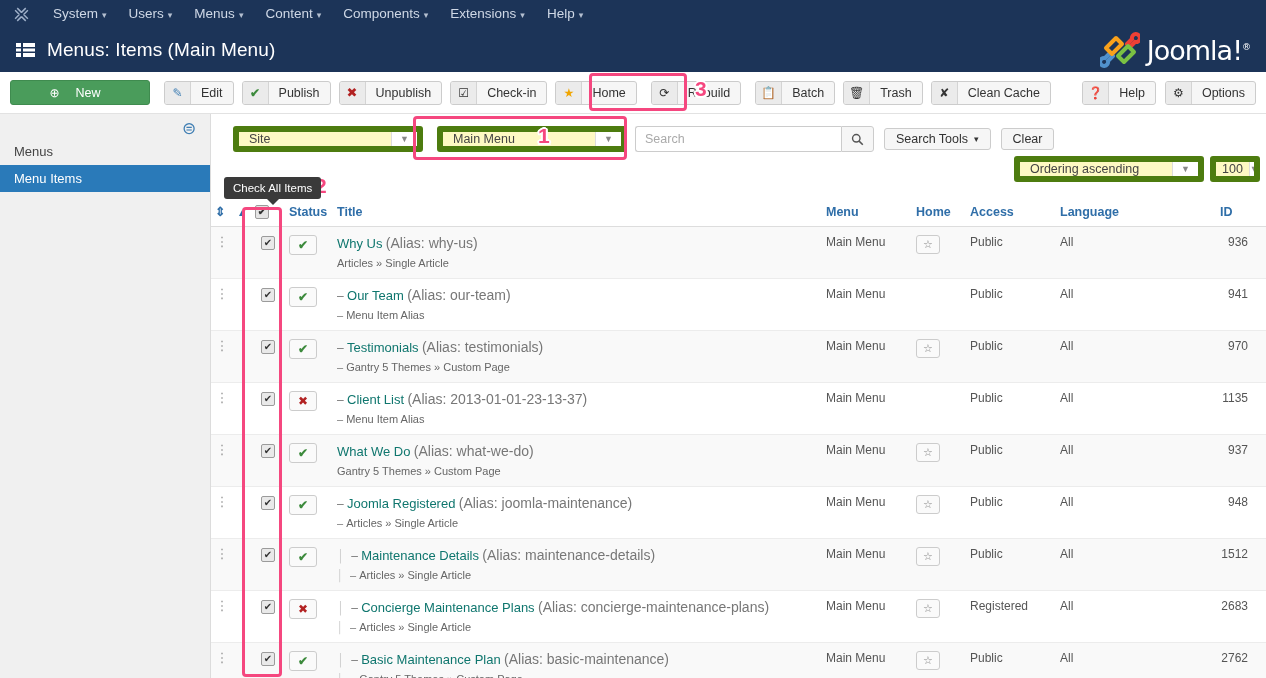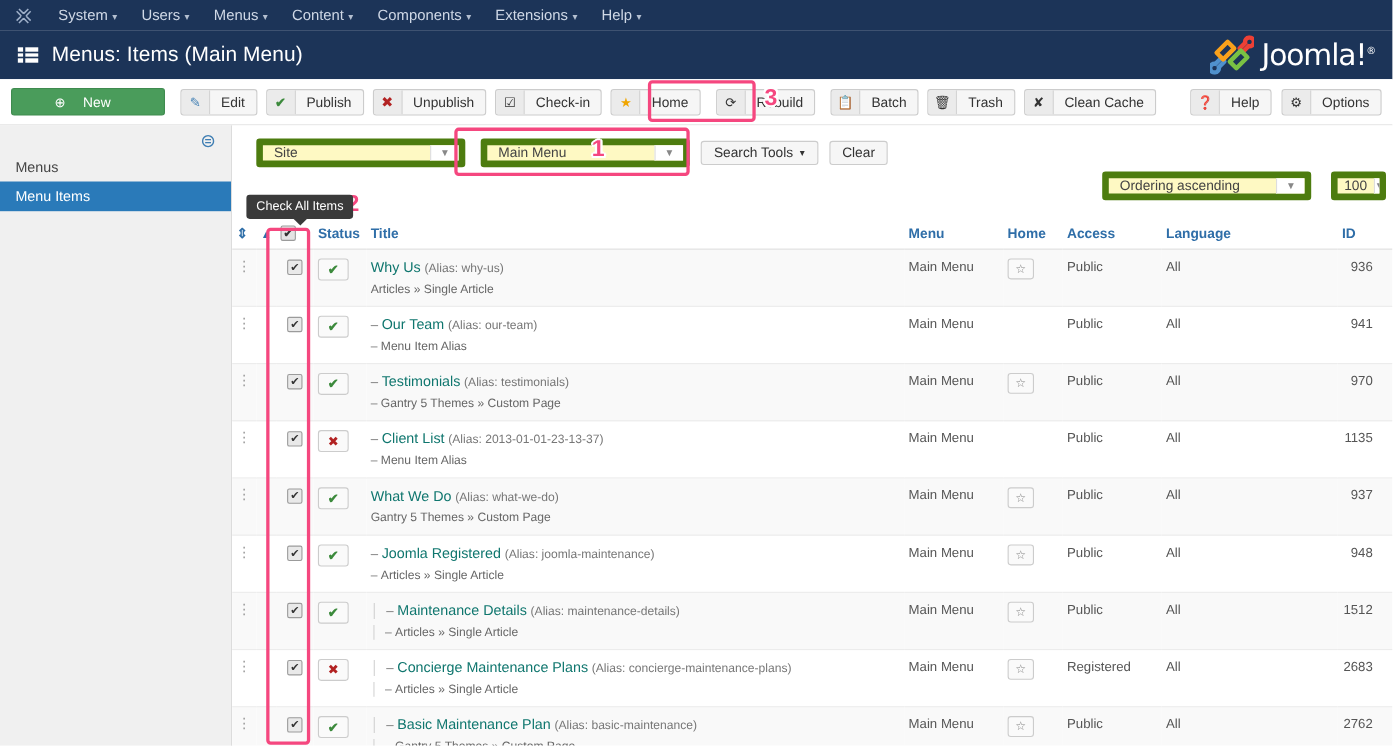--- a/index.html
+++ b/index.html
@@ -122,21 +122,21 @@
     cursor:pointer; font-size:13px; color:#555;
   }
   .tool-btn {
     height:22px; border:1px solid #ccc; border-radius:3px; background:#f6f6f6;
     display:flex; align-items:center; padding:0 11px; margin-left:10px;
     font-size:12.5px; color:#333; cursor:pointer; white-space:nowrap;
   }
   .ordering-row {
     display:flex; justify-content:flex-end; padding:4px 6px 0 0; align-items:center;
   }
-  .sel-order { width:190px; margin-right:18px; }
+  .sel-order { width:190px; margin-right:6px; }
   .sel-limit { width:50px; }
   .sel-limit .val { padding:0 6px; }
   .sel-limit .arw { width:20px; }
 
   
   .tooltip {
     position:absolute; background:#3a3a3a; color:#fff; font-size:11.5px;
     padding:5px 9px; border-radius:3px; white-space:nowrap; z-index:30;
   }
   .tooltip:after {
@@ -178,21 +178,21 @@
     width:28px; height:20px; border:1px solid #ccc; border-radius:3px; background:#fafafa;
     display:inline-flex; align-items:center; justify-content:center; cursor:pointer;
   }
   .star-btn {
     width:24px; height:19px; border:1px solid #ccc; border-radius:3px; background:#fafafa;
     display:inline-flex; align-items:center; justify-content:center; cursor:pointer;
     color:#888; font-size:11px;
   }
   .title-line { line-height:16px; white-space:nowrap; }
   .t-link { color:#0f766e; font-size:13px; cursor:pointer; }
-  .t-alias { color:#777; font-size:11px; }
+  .t-alias { color:#777; font-size:14px; }
   .t-sub { color:#666; font-size:11px; margin-top:4px; line-height:14px; white-space:nowrap; }
   .dash { color:#777; }
   .pipe-guide { color:#ccc; }
 </style>
 </head>
 <body>
 
 <div class="adminbar">
   <div class="logo-mark">
     <svg width="17" height="17" viewBox="0 0 24 24">
@@ -304,20 +304,29 @@
 
     <div class="filters">
       <div class="sel sel-site">
         <span class="val">Site</span>
         <span class="arw">▼</span>
       </div>
       <div class="sel sel-menu">
         <span class="val">Main Menu</span>
         <span class="arw">▼</span>
       </div>
+      <div class="search-group">
+        <input class="search-input" value="" placeholder="Search" style="">
+        <div class="search-btn">
+          <svg width="13" height="13" viewBox="0 0 16 16">
+            <circle cx="6.5" cy="6.5" r="4.6" stroke="#555" stroke-width="1.7" fill="none"></circle>
+            <line x1="10" y1="10" x2="14.5" y2="14.5" stroke="#555" stroke-width="1.9"></line>
+          </svg>
+        </div>
+      </div>
       <div class="tool-btn">
         <span>Search Tools</span>
         <span style="margin-left:6px;font-size:9px">▾</span>
       </div>
       <div class="tool-btn">
         <span>Clear</span>
       </div>
 
       <div class="anno-box" style="left:202px;top:2px;width:214px;height:44px;"></div>
       <div class="anno-num" style="left:327px;top:10px;">1</div>

